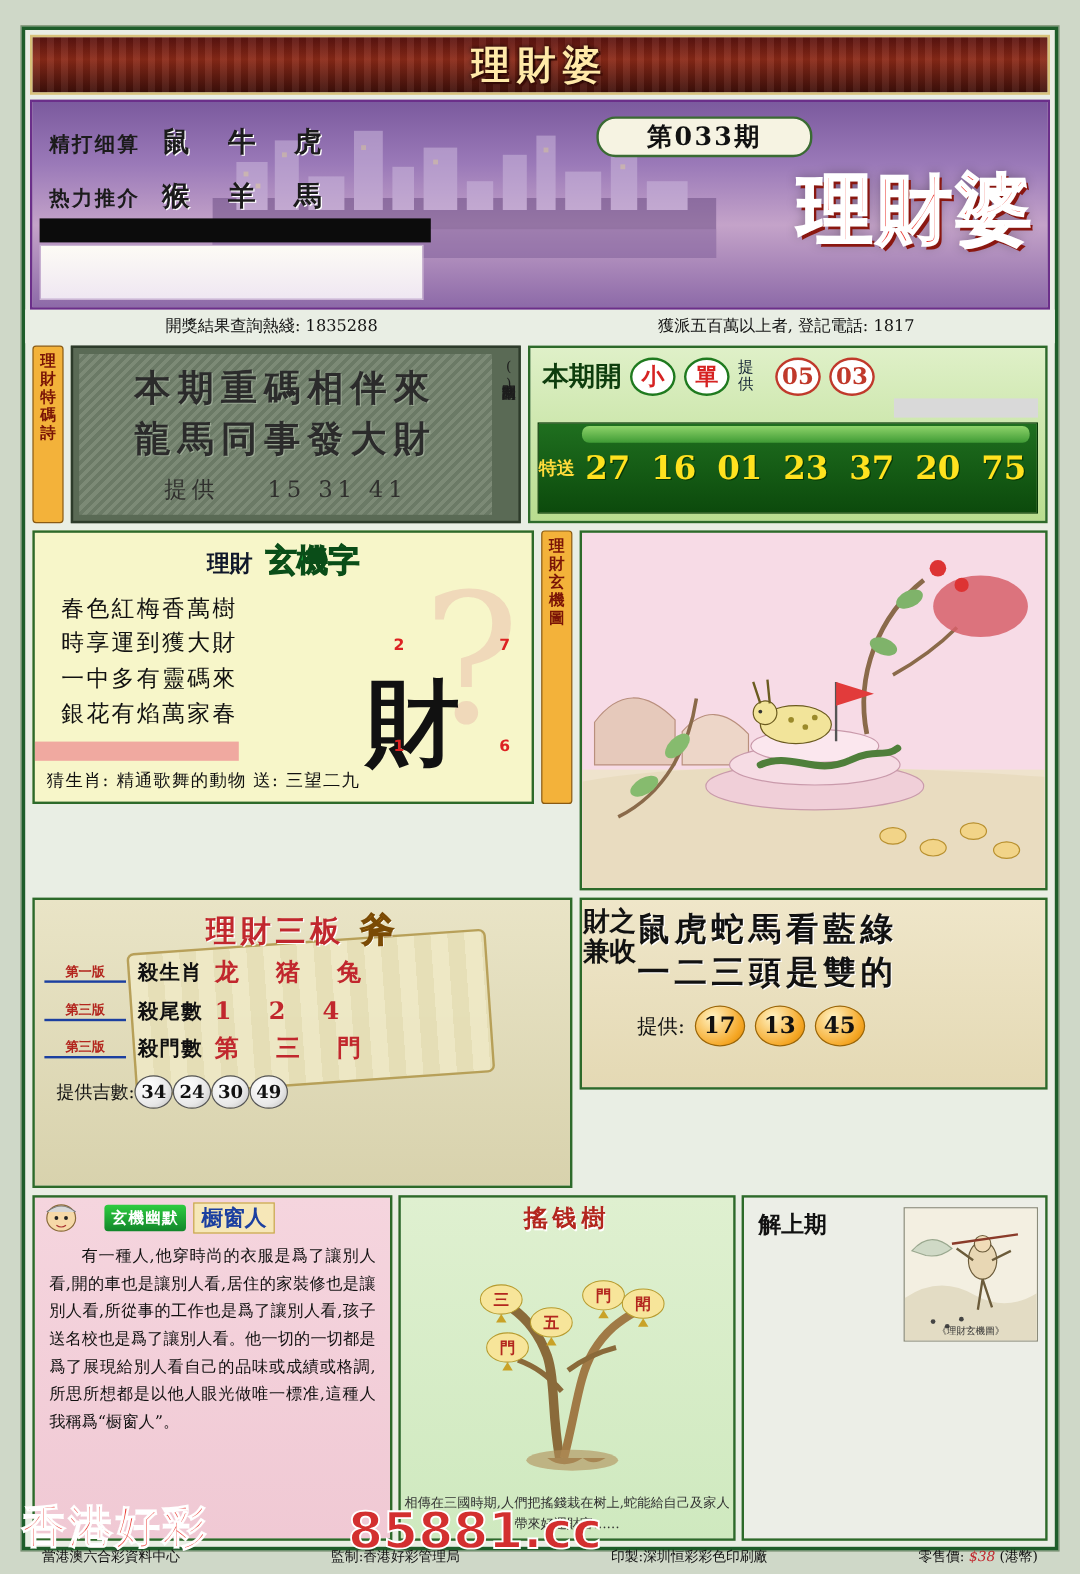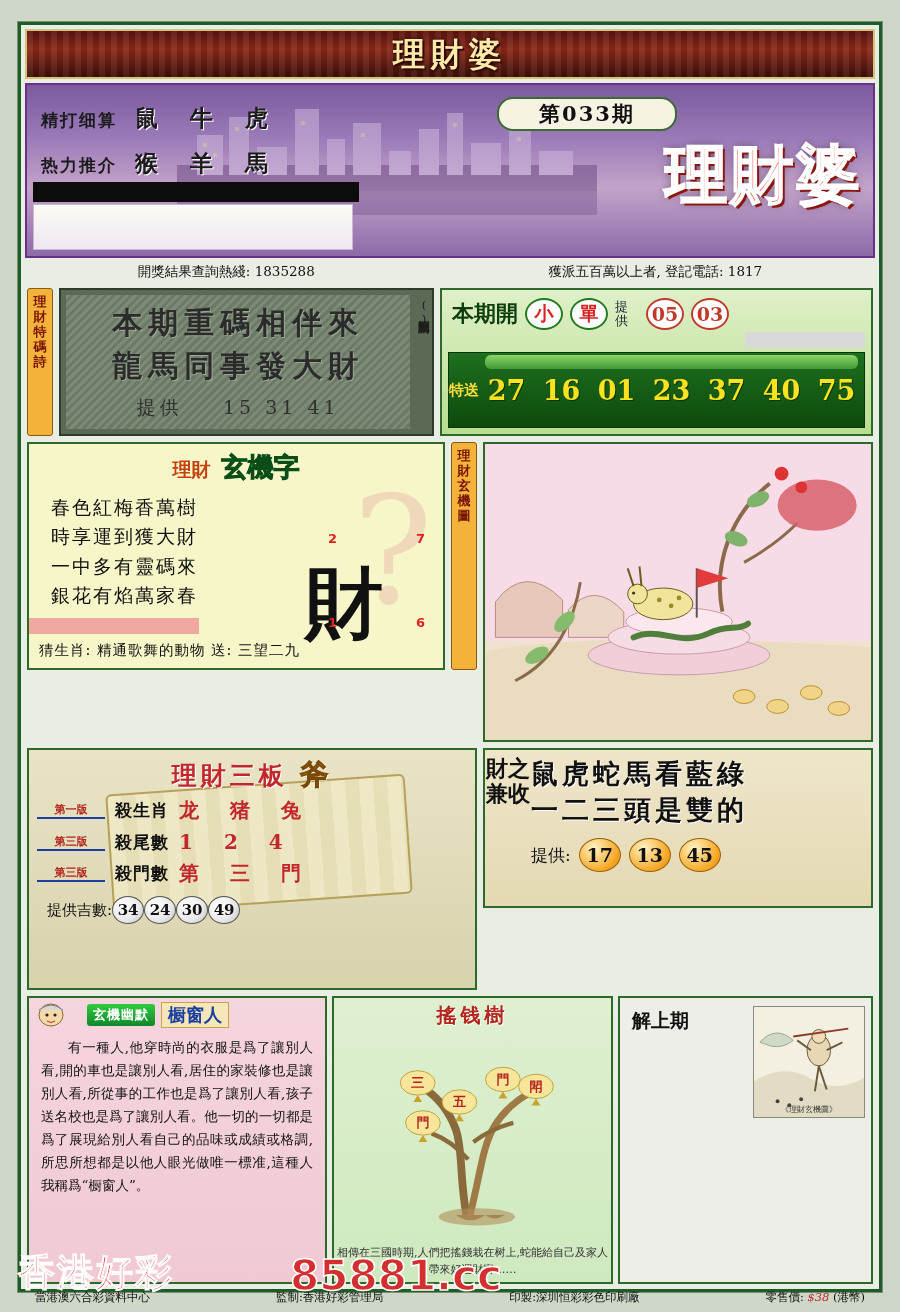--- a/index.html
+++ b/index.html
@@ -143,21 +143,21 @@
   
   .xzi{
     flex:1; background:#f7f6c9; border:2px solid #2d6a2a; position:relative;
     height:228px; overflow:hidden;
   }
   .xzi .watermark{
     position:absolute; right:10px; top:20px; font-size:150px; color:#e6b7a8;
     opacity:.45; font-family:"DejaVu Serif", serif;
   }
   .xzi-head{ text-align:center; padding:6px 0 0 0; }
-  .xzi-head .a{ font-family:"DejaVu Serif", serif; font-size:19px; font-weight:bold; color:#c2410c; }
+  .xzi-head .a{ font-family:"DejaVu Serif", serif; font-size:19px; font-weight:bold; color:#0f172a; }
   .xzi-head .b{
     font-family:"DejaVu Serif", serif; font-size:26px; font-weight:bold;
     color:#19a03a; -webkit-text-stroke:1px #0a4d18; margin-left:6px;
   }
   .poem{
     position:relative; padding:8px 0 0 22px;
     font-family:"DejaVu Serif", serif; font-size:19px; line-height:1.55; color:#111;
     letter-spacing:2px;
   }
   .bigchar{
@@ -388,21 +388,21 @@
       <div class="greybar"></div>
       <div class="bonusrow">
         <div class="bonustop"></div>
         <div class="bonuslbl">特送</div>
         <div class="bonusnums">
           <span>27</span>
           <span>16</span>
           <span>01</span>
           <span>23</span>
           <span>37</span>
-          <span>40</span>
+          <span>20</span>
           <span>75</span>
         </div>
       </div>
     </div>
   </div>
 
   <div class="row">
     <div style="flex:1; display:flex; flex-direction:column; gap:6px;">
       <div style="display:flex; gap:6px;">
         <div class="xzi">

